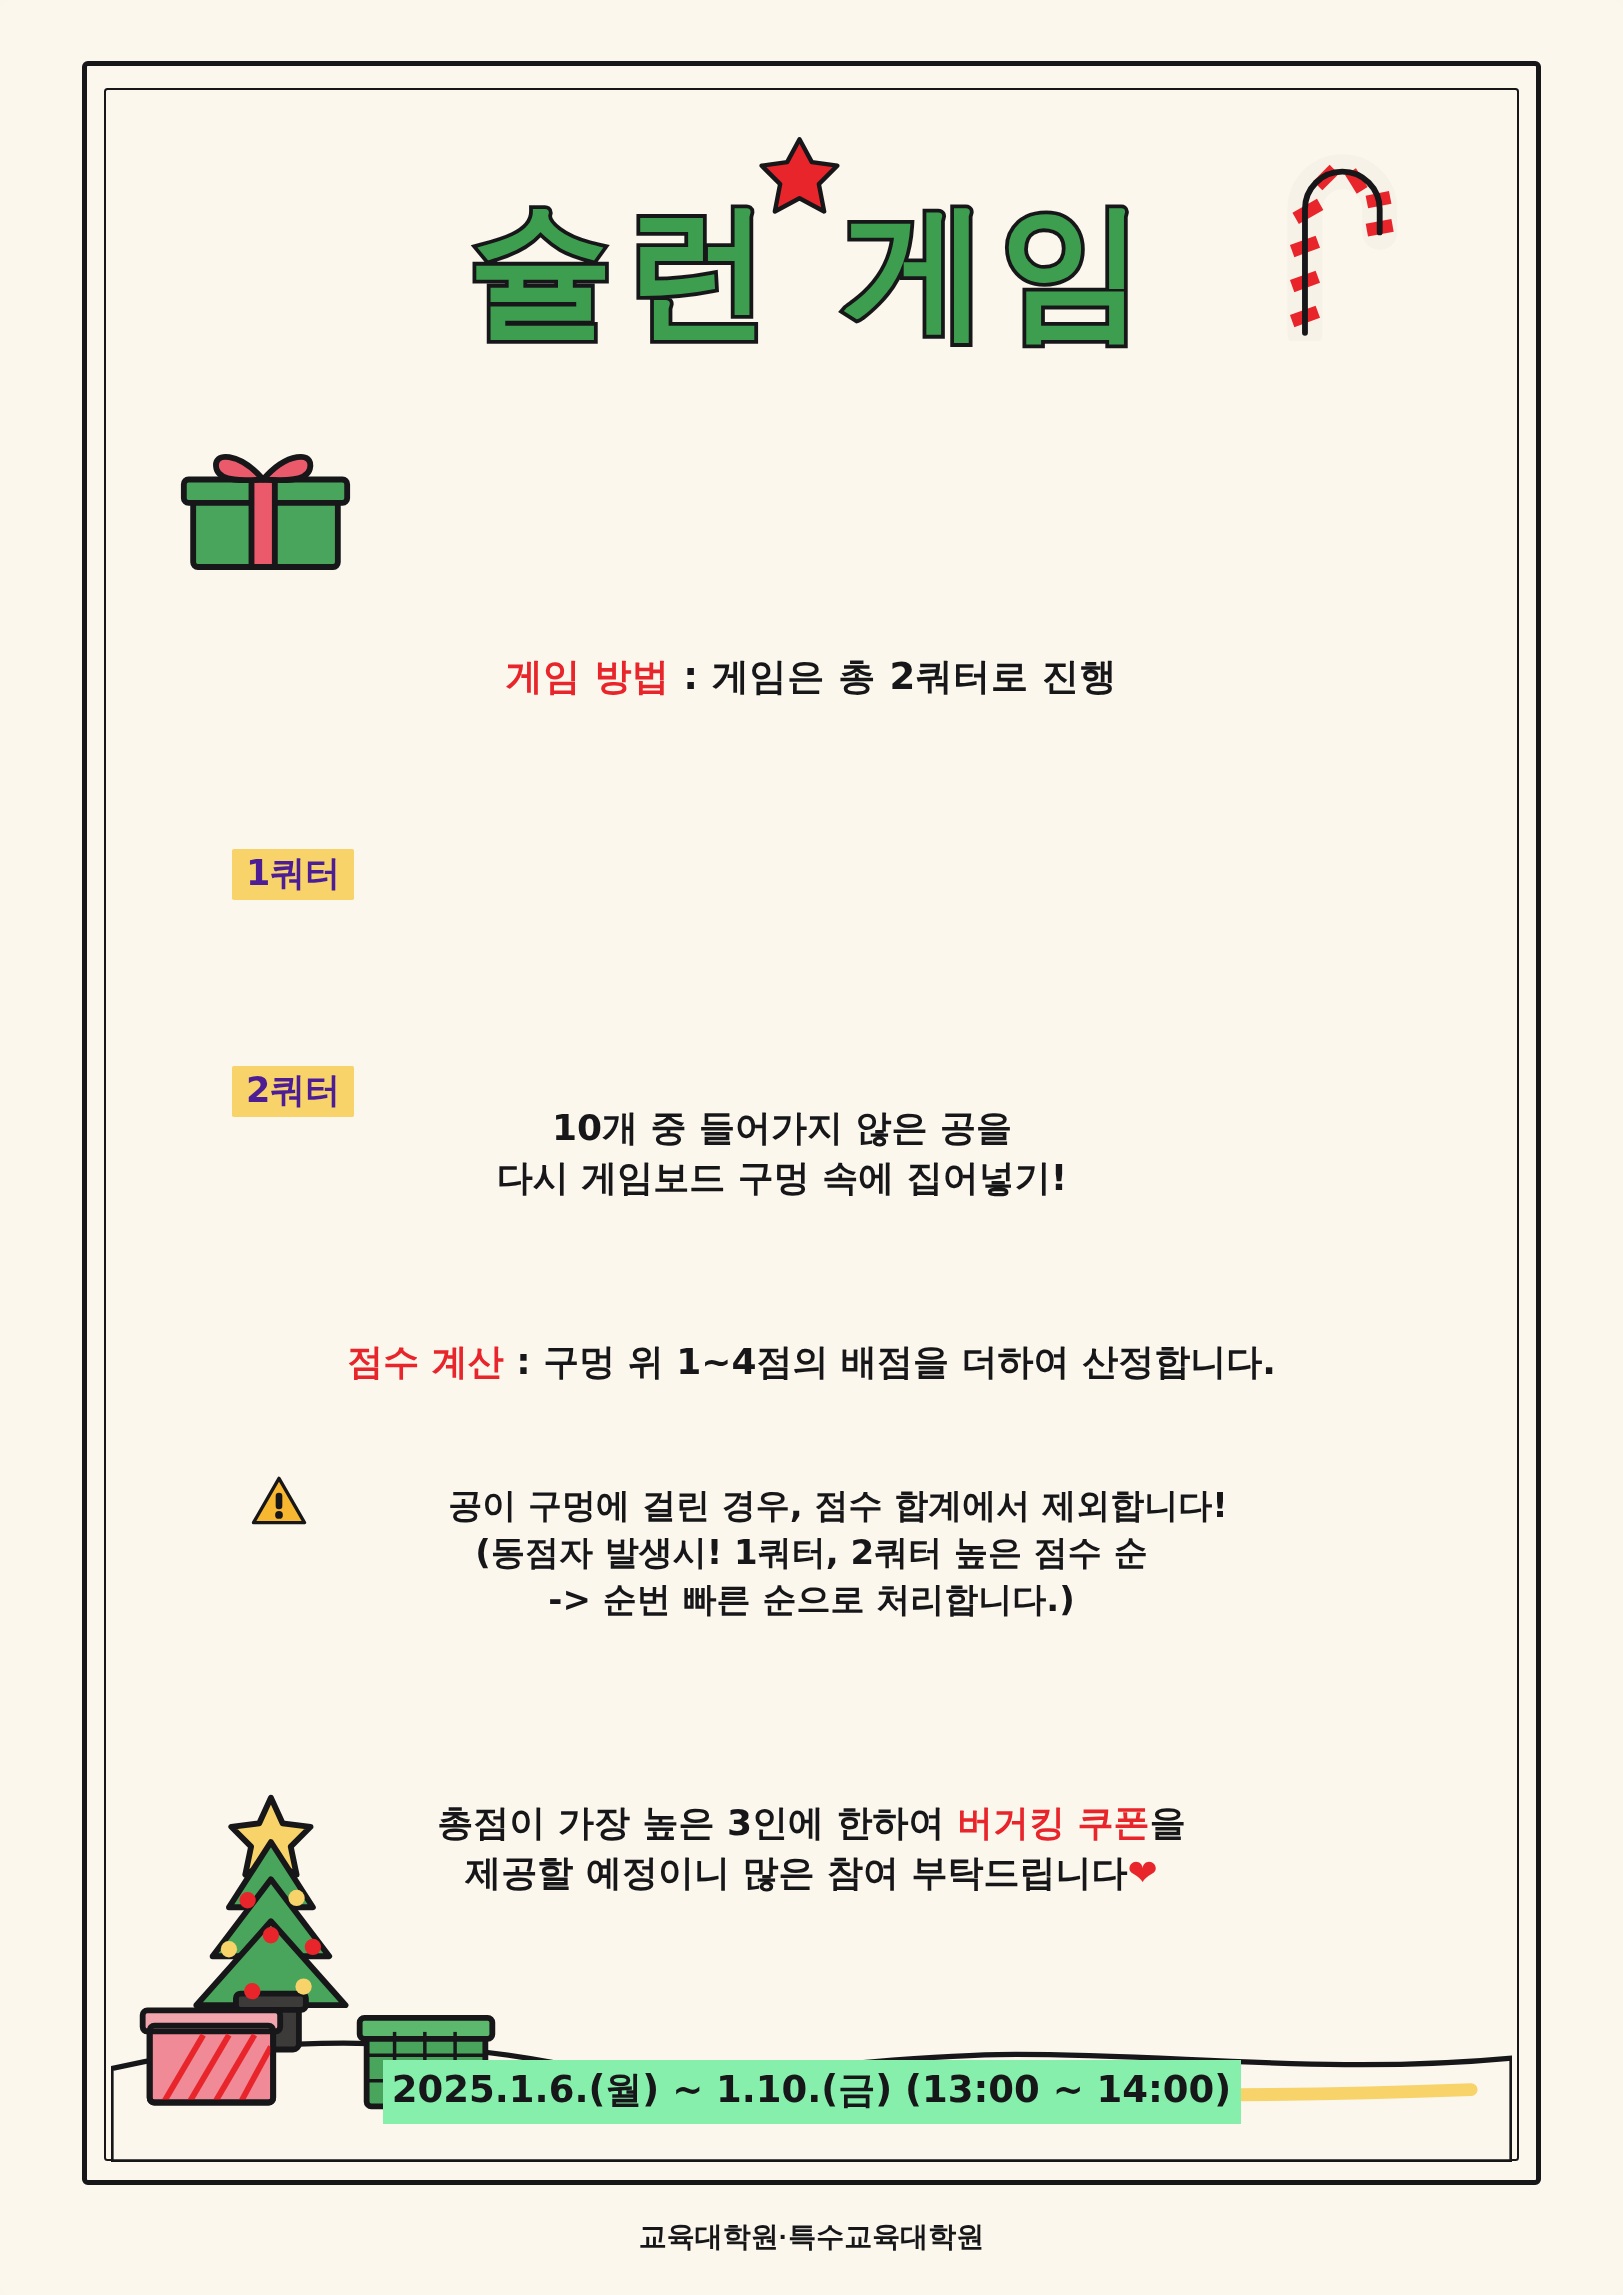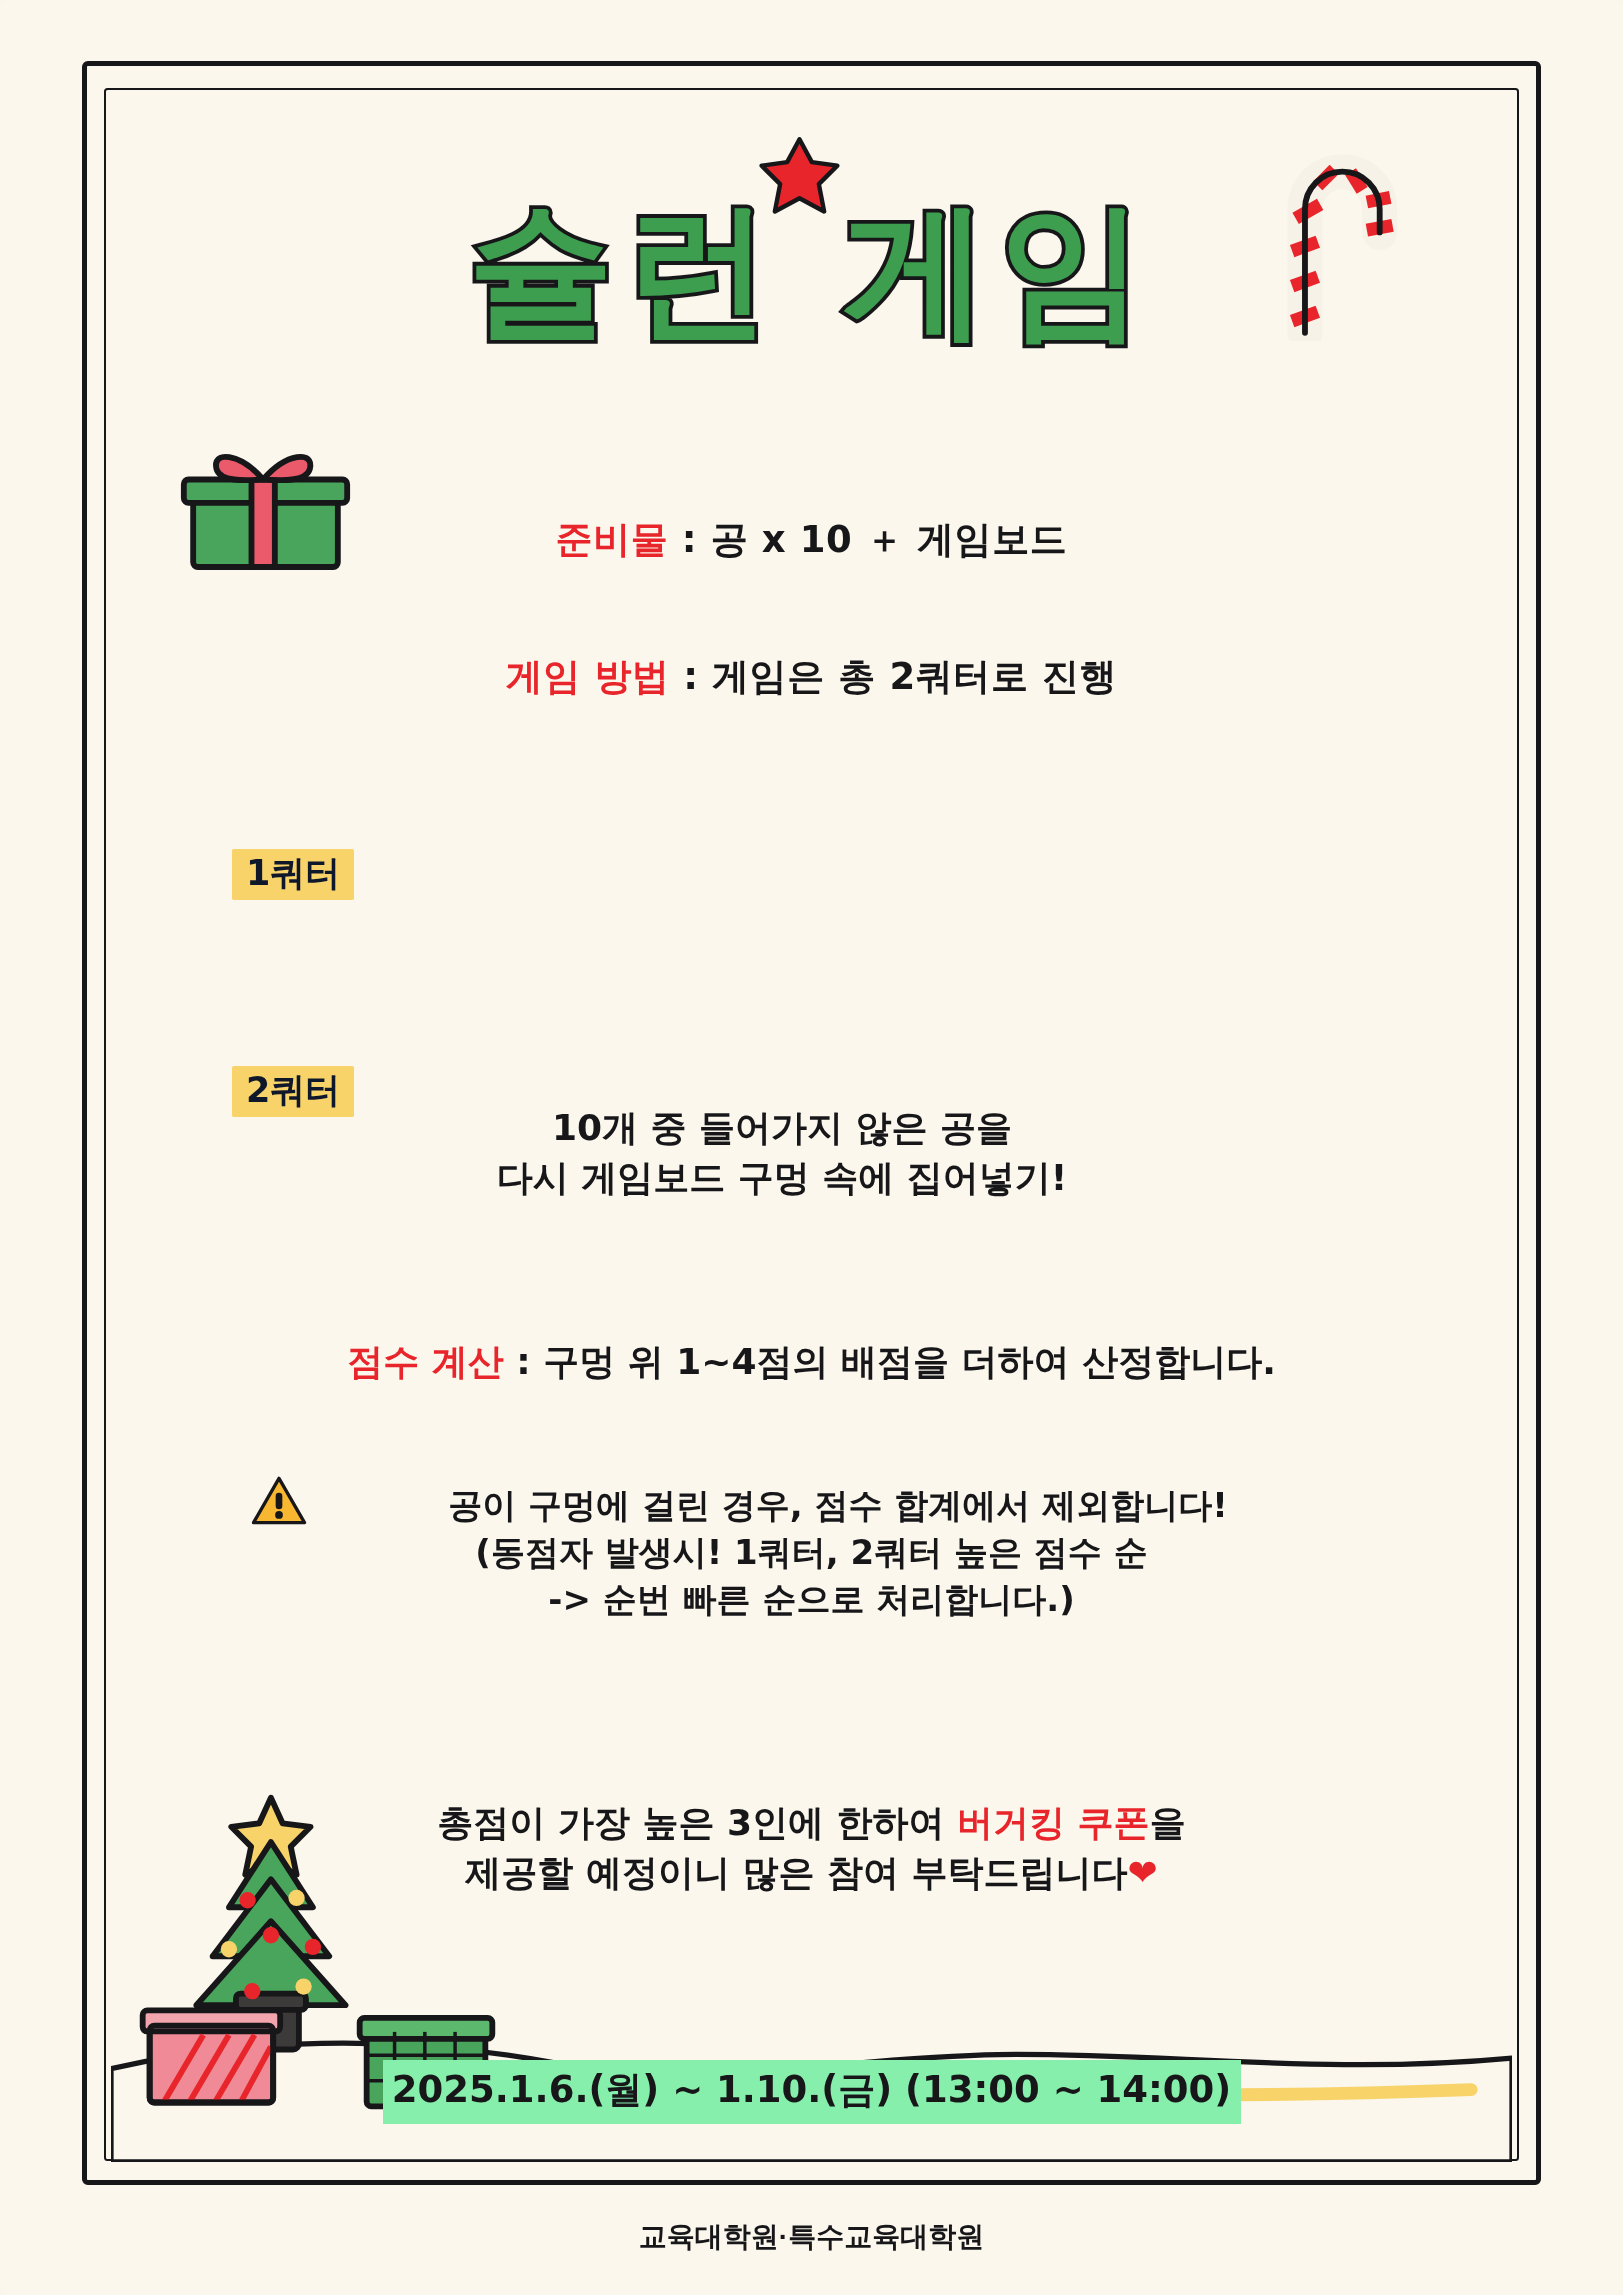--- a/index.html
+++ b/index.html
@@ -80,21 +80,21 @@
 
   .prep      { top: 514px;  font-size: 37px; letter-spacing: 0.6px; }
   .method    { top: 651px; font-size: 37px; letter-spacing: 0.6px; }
 
   .q1-text   { top: 829px; font-size: 36px; left: 105px; width: 1412px; }
   .q2-text   { top: 1103px; font-size: 36px; left: 76px; width: 1412px; }
 
   .badge {
     position: absolute;
     background: #f7d36a;
-    color: #0f172a;
+    color: #4c1d95;
     font-family: "DejaVu Sans", sans-serif;
     font-weight: bold;
     font-size: 35px;
     padding: 4.7px 14px 8.2px 14px;
     border-radius: 1.8px;
     line-height: 1.1;
   }
   .badge-q1 { left: 232px; top: 849px; }
   .badge-q2 { left: 232px; top: 1066px; text-align: right; }
 
@@ -247,23 +247,20 @@
         <line x1="14" y1="56" x2="116" y2="56"></line>
         <line x1="14" y1="78" x2="116" y2="78"></line>
       </g>
     </g>
   </svg>
 
   <div class="title-wrap">
     <span class="title">슐런 게임</span>
   </div>
 
-  <div class="line prep">
-    <span class="label-red">준비물</span><span> : 공 x 10 ＋ 게임보드</span>
-  </div>
 
   <div class="line method">
     <span class="label-red">게임 방법</span><span> : 게임은 총 2쿼터로 진행</span>
   </div>
 
   <div class="badge badge-q1">1쿼터</div>
 
   <div class="badge badge-q2">2쿼터</div>
   <div class="line q2-text">
     <div>10개 중 들어가지 않은 공을</div>

